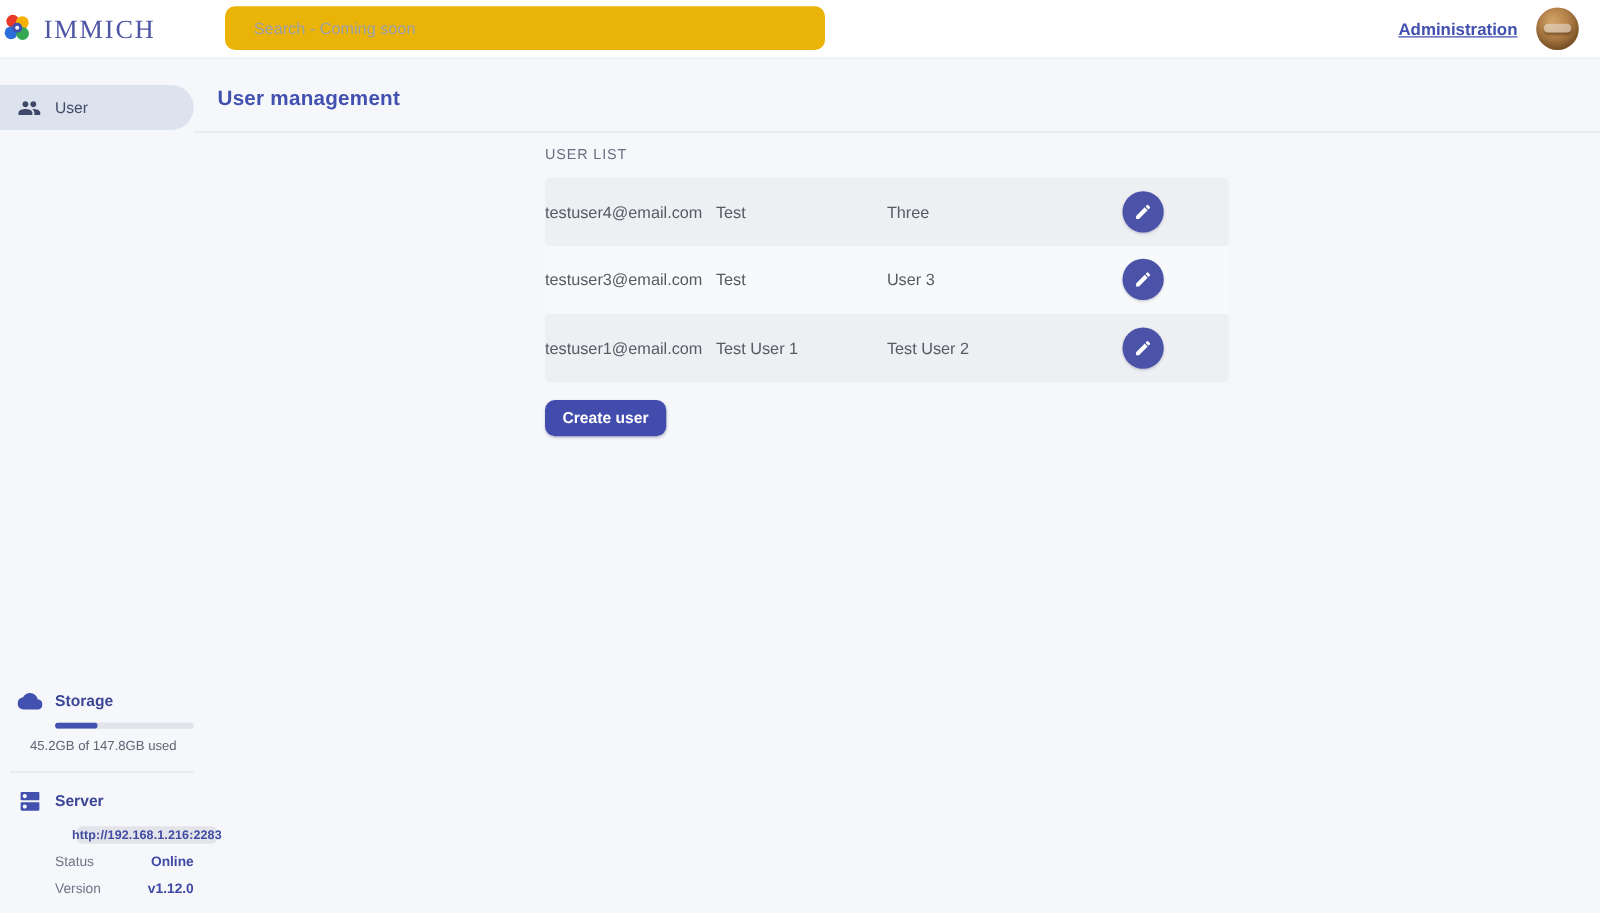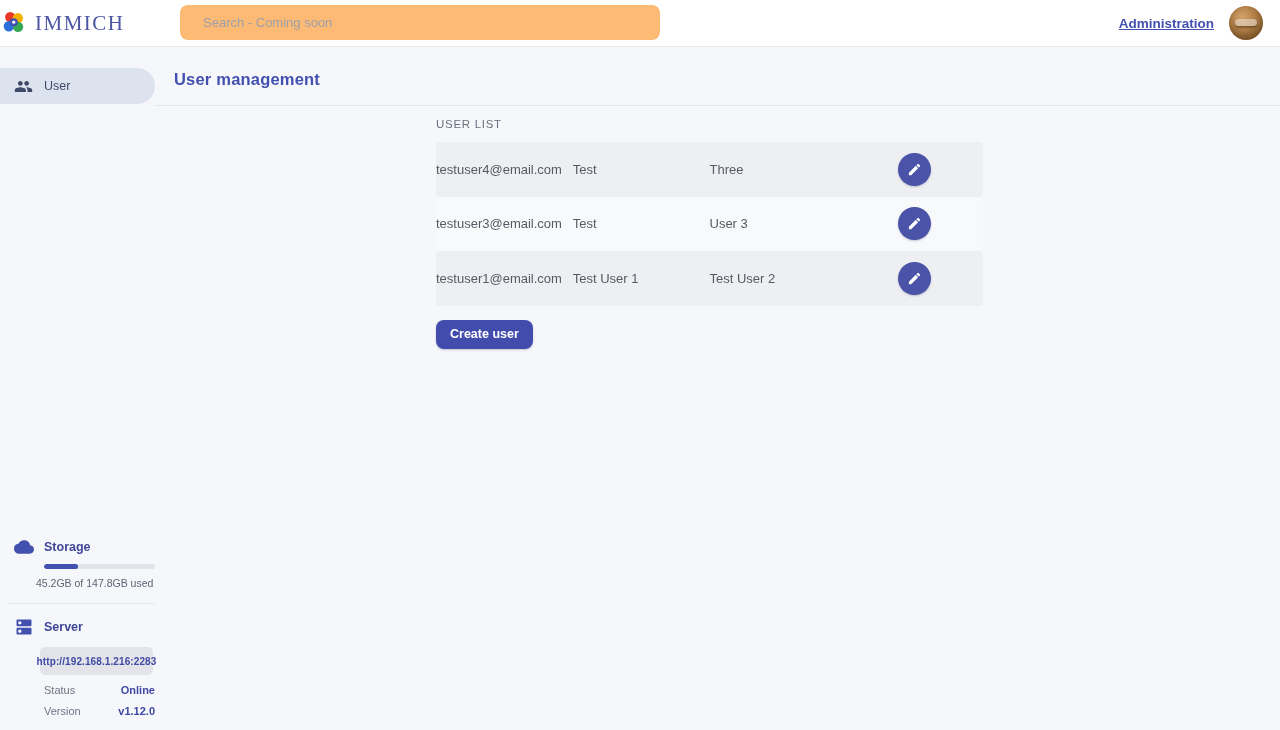--- a/index.html
+++ b/index.html
@@ -23,21 +23,21 @@
   .brand { display: flex; align-items: center; gap: 8px; padding-left: 1px; }
   .brand-logo { width: 26px; height: 26px; display: block; }
   .brand-name {
     font-family: "Liberation Serif", serif;
     font-size: 21px; letter-spacing: 1.5px;
     color: #4d55a4; font-weight: 500;
   }
   .search-wrap { position: absolute; left: 180px; top: 5px; width: 480px; height: 35px; }
   .search-input {
     width: 100%; height: 100%;
-    background: #fdba74; border: none; border-radius: 8px;
+    background: #eab308; border: none; border-radius: 8px;
     padding-left: 23px; font-size: 13px; color: #4b5160; outline: none;
     font-family: "Liberation Sans", sans-serif;
   }
   .search-input::placeholder { color: #9ba0ab; }
   .topbar-right { margin-left: auto; display: flex; align-items: center; gap: 15px; padding-right: 17px; }
   .admin-link {
     font-size: 13.5px; font-weight: 700; color: #4250af;
     text-decoration: underline; cursor: pointer;
   }
   .avatar {
@@ -74,24 +74,24 @@
 
   .sidebar-footer { padding-bottom: 13px; }
   .sf-head { display: flex; align-items: center; gap: 10px; padding-left: 14px; }
   .sf-icon { width: 20px; height: 20px; fill: #4250af; flex: 0 0 20px; }
   .sf-title { font-size: 12.5px; font-weight: 700; color: #3d4795; }
   .progress-track {
     margin: 7px 0 0 44px; width: 111px; height: 5px;
     border-radius: 3px; background: #e2e3e8; overflow: hidden;
   }
   .progress-fill { height: 100%; border-radius: 3px; background: #4250af; }
-  .usage-label { margin: 8px 0 0 36px; font-size: 10.5px; color: #5d6472; }
+  .usage-label { margin: 8px 0 0 24px; font-size: 10.5px; color: #5d6472; }
   .sf-divider { margin: 14px 0 13px 8px; width: 147px; height: 1px; background: #e3e5ea; }
   .server-url-pill {
-    margin: 10px 0 0 40px; width: 113px; height: 28px;
+    margin: 10px 0 0 61px; width: 113px; height: 14px;
     background: #e3e4e9; border-radius: 5px;
     display: flex; align-items: center; justify-content: center;
   }
   .server-url-text { font-size: 10px; font-weight: 700; color: #3f4aa3; letter-spacing: .1px; }
   .kv-row {
     margin: 9px 0 0 44px; width: 111px;
     display: flex; justify-content: space-between; align-items: baseline;
   }
   .kv-key { font-size: 11px; color: #6e7584; }
   .kv-val { font-size: 11px; font-weight: 700; color: #3f49a3; }

